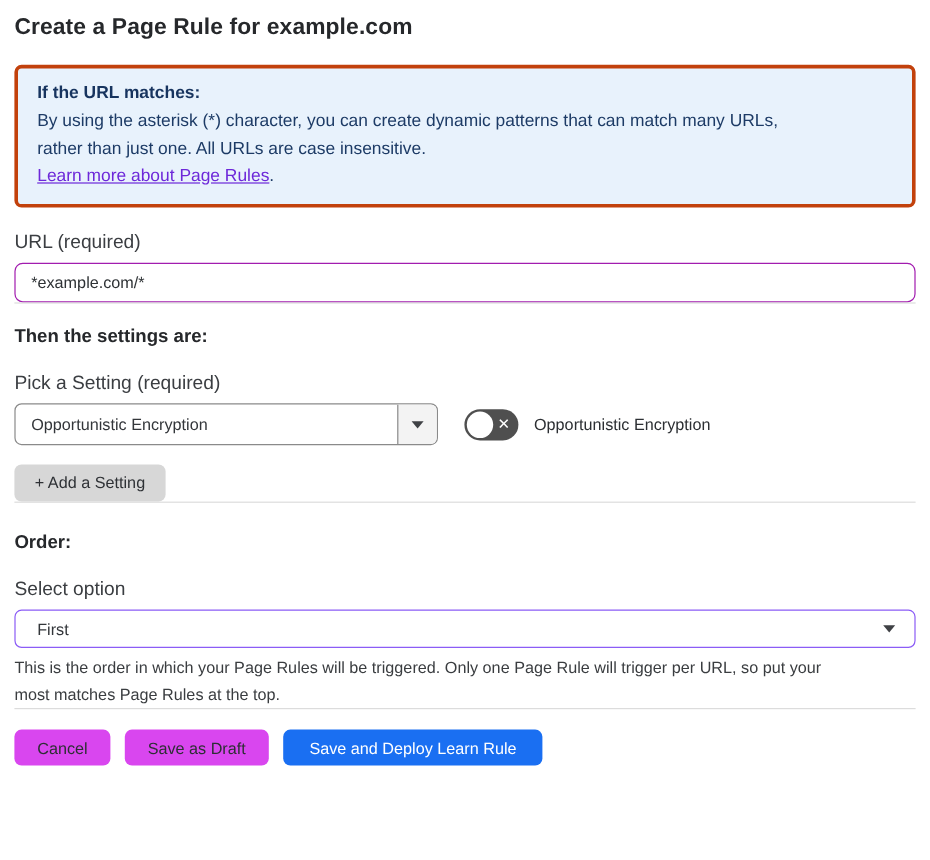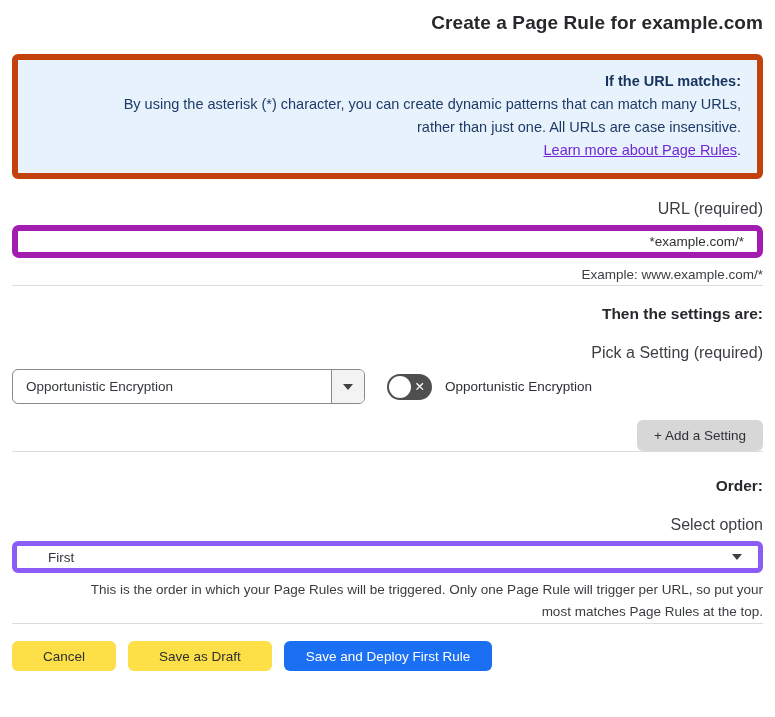--- a/index.html
+++ b/index.html
@@ -1,15 +1,15 @@
 <!DOCTYPE html>
 <html><head>
 <meta charset="utf-8">
 <style>
-  * { margin: 0; padding: 0; box-sizing: border-box; text-align: right; }
+  * { margin: 0; padding: 0; box-sizing: border-box; }
   html, body { background: #ffffff; }
   body {
     width: 775px;
     height: 717px;
     font-family: "Liberation Sans", "DejaVu Sans", sans-serif;
     color: #2e3235;
     overflow: hidden;
   }
   .container { padding: 0 12px; }
 
@@ -17,21 +17,21 @@
     margin-top: 12px;
     font-size: 19px;
     font-weight: 700;
     color: #26282b;
     letter-spacing: 0.1px;
   }
 
   .info-box {
     margin-top: 20px;
     background: #e8f2fc;
-    border: 6px solid #c2410c;
+    border: 3px solid #c2410c;
     border-radius: 6px;
     padding: 10px 16px 11px;
     color: #1d3b66;
     font-size: 14.5px;
     line-height: 23px;
   }
   .info-box .info-heading { font-weight: 700; color: #17345f; }
   .info-link {
     color: #6d28d9;
     text-decoration: underline;
@@ -42,21 +42,21 @@
     font-size: 16px;
     color: #3b3e42;
     margin-top: 21px;
   }
 
   .url-input {
     display: block;
     width: 751px;
     height: 33px;
     margin-top: 7px;
-    border: 6px solid #a21caf;
+    border: 1px solid #a21caf;
     border-radius: 7px;
     padding: 0 13px;
     font-size: 13.5px;
     font-family: "Liberation Sans", "DejaVu Sans", sans-serif;
     color: #2e3235;
     background: #ffffff;
     outline: none;
   }
 
   .helper-text {
@@ -165,26 +165,26 @@
     font-family: "Liberation Sans", "DejaVu Sans", sans-serif;
     color: #2e3135;
     cursor: pointer;
   }
 
   .order-select {
     position: relative;
     margin-top: 7px;
     width: 751px;
     height: 32px;
-    border: 5px solid #8b5cf6;
-    border-radius: 6px;
-    background: #ffffff;
-    display: flex;
-    align-items: center;
-    padding-left: 31px;
+    border: 1px solid #8b5cf6;
+    border-radius: 6px;
+    background: #ffffff;
+    display: flex;
+    align-items: center;
+    padding-left: 18px;
     font-size: 13.5px;
     color: #33363a;
     cursor: pointer;
   }
   .order-select .caret-down {
     position: absolute;
     right: 16px;
     border-left-width: 5px;
     border-right-width: 5px;
     border-top-width: 6px;
@@ -205,23 +205,23 @@
   }
   .btn {
     height: 30px;
     border: none;
     border-radius: 6px;
     font-size: 13.5px;
     font-family: "Liberation Sans", "DejaVu Sans", sans-serif;
     cursor: pointer;
   }
   .btn-gray {
-    background: #fde047;
+    background: #d946ef;
     color: #2c2f33;
-    padding: 0 31px;
+    padding: 0 19px;
   }
   .btn-primary {
     background: #1a6ff2;
     color: #ffffff;
     padding: 0 22px;
   }
 </style>
 </head>
 <body>
 
@@ -231,21 +231,20 @@
 
   <div class="info-box">
     <div class="info-heading">If the URL matches:</div>
     <div>By using the asterisk (*) character, you can create dynamic patterns that can match many URLs,</div>
     <div>rather than just one. All URLs are case insensitive.</div>
     <div><span class="info-link">Learn more about Page Rules</span><span>.</span></div>
   </div>
 
   <div class="field-label">URL (required)</div>
   <input type="text" class="url-input" value="*example.com/*" style="">
-  <div class="helper-text">Example: www.example.com/*</div>
 
   <hr class="divider divider-1">
 
   <h2 class="section-heading settings-heading">Then the settings are:</h2>
 
   <div class="field-label">Pick a Setting (required)</div>
 
   <div class="picker-row">
     <div class="setting-dropdown">
       <div class="dd-value">Opportunistic Encryption</div>
@@ -276,16 +275,16 @@
   <div class="order-helper">
     <div>This is the order in which your Page Rules will be triggered. Only one Page Rule will trigger per URL, so put your</div>
     <div>most matches Page Rules at the top.</div>
   </div>
 
   <hr class="divider divider-3">
 
   <div class="footer-row">
     <button class="btn btn-gray">Cancel</button>
     <button class="btn btn-gray">Save as Draft</button>
-    <button class="btn btn-primary">Save and Deploy First Rule</button>
+    <button class="btn btn-primary">Save and Deploy Learn Rule</button>
   </div>
 
 </div>
 
 </body></html>

